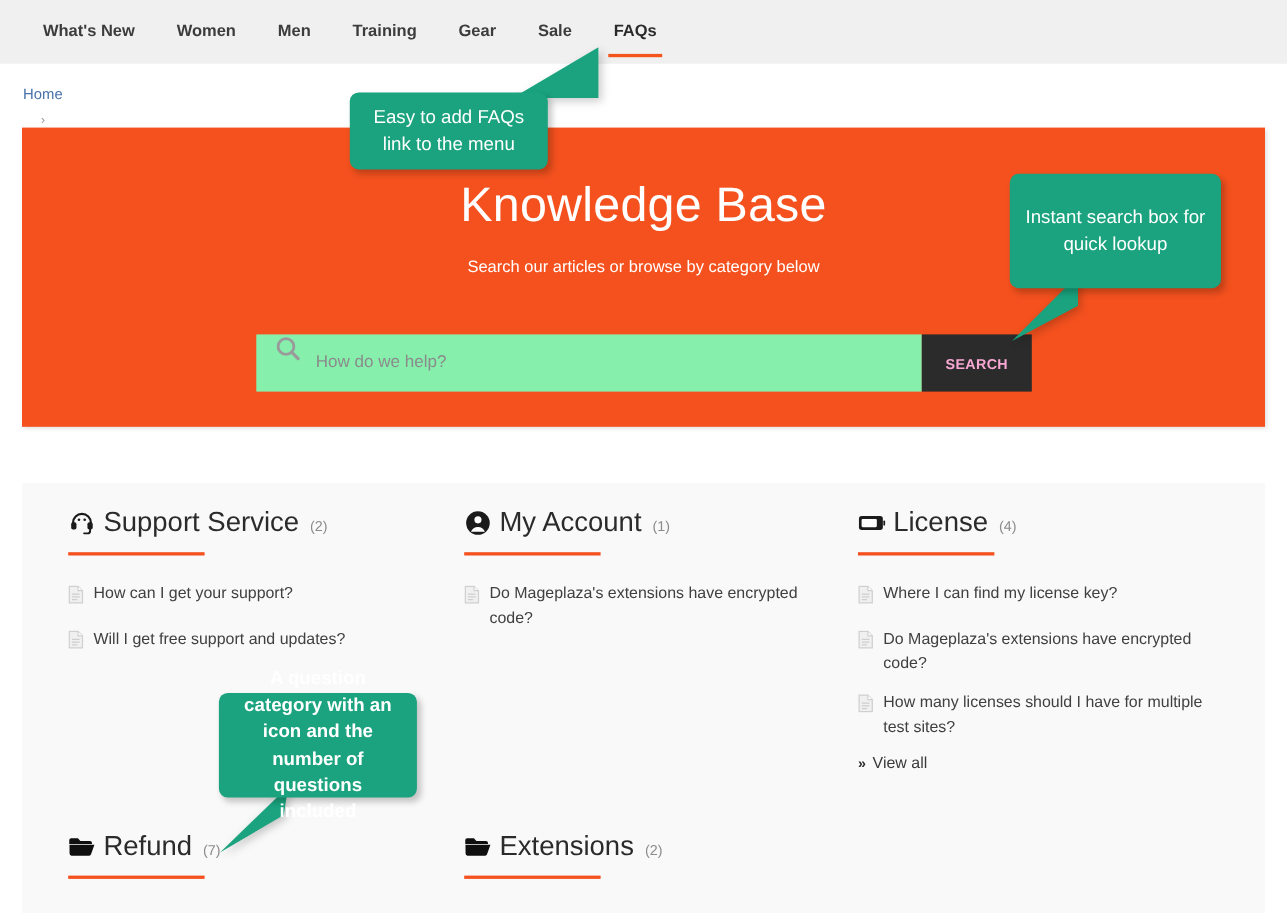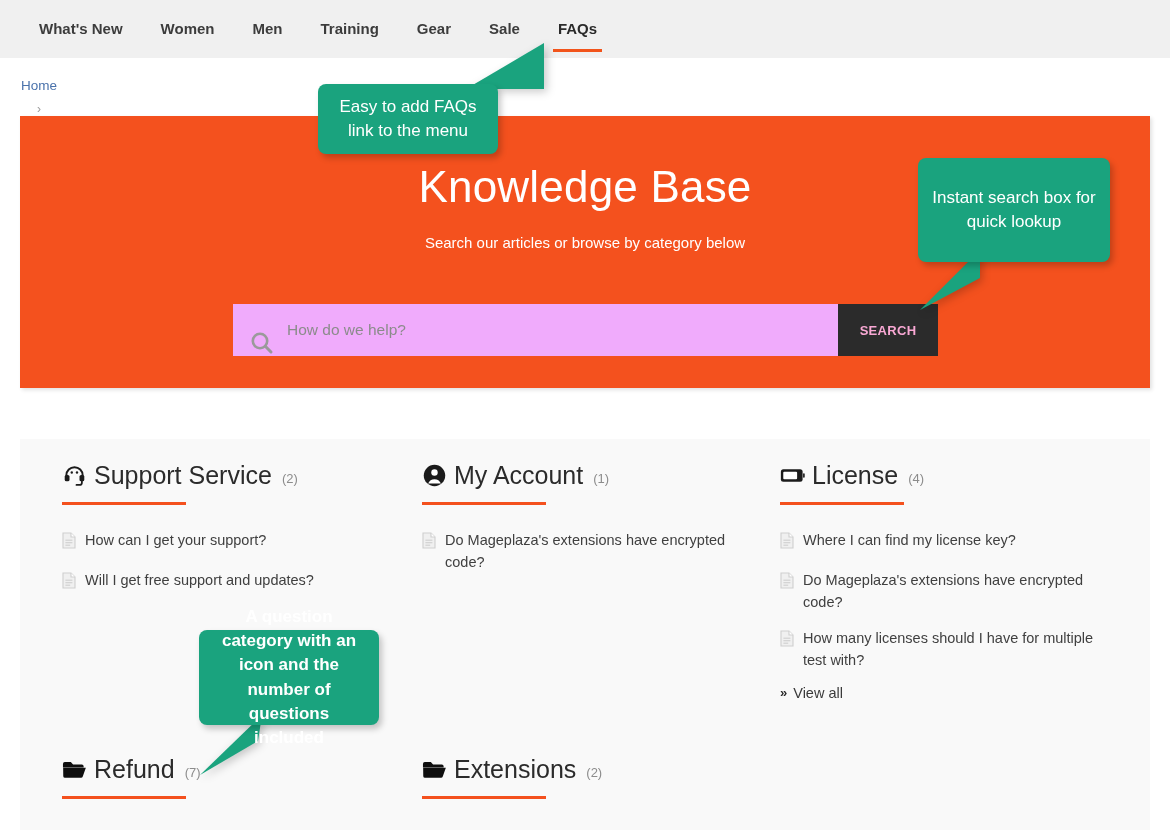--- a/index.html
+++ b/index.html
@@ -53,21 +53,21 @@
   }
   .hero-sub {
     position: absolute; top: 118px; left: 0; width: 100%;
     text-align: center; color: #ffffff; font-size: 15px;
   }
   .searchbar {
     position: absolute; top: 188px; left: 213px; width: 705px; height: 52px;
     display: flex;
   }
   .search-field {
-    flex: 1; background: #f0abfc; display: flex; align-items: flex-end; padding-left: 16px;
+    flex: 1; background: #86efac; display: flex; align-items: flex-start; padding-left: 16px;
   }
   .search-icon { width: 26px; height: 26px; flex: 0 0 26px; margin-right: 12px; }
   .search-input {
     border: none; outline: none; flex: 1; height: 100%;
     font-family: "Liberation Sans", sans-serif; font-size: 15.5px; color: #555;
     background: transparent;
   }
   .search-input::placeholder { color: #8b8b8b; }
   .search-btn {
     width: 100px; background: #2b2b2b; color: #f9a8d4; border: none;
@@ -299,21 +299,21 @@
           <div class="q-item">
             <span class="doc-icon">
               <svg width="14" height="17" viewBox="0 0 14 17">
                 <path d="M1 1h8l4 4v11H1z" fill="#f0f0f0" stroke="#cfcfcf" stroke-width="1.1"></path>
                 <path d="M9 1v4h4" fill="#ffffff" stroke="#cfcfcf" stroke-width="1.1"></path>
                 <line x1="3.4" y1="8.2" x2="10.4" y2="8.2" stroke="#cfcfcf" stroke-width="1.1"></line>
                 <line x1="3.4" y1="10.7" x2="10.4" y2="10.7" stroke="#cfcfcf" stroke-width="1.1"></line>
                 <line x1="3.4" y1="13.2" x2="8.2" y2="13.2" stroke="#cfcfcf" stroke-width="1.1"></line>
               </svg>
             </span>
-            <span>How many licenses should I have for multiple test with?</span>
+            <span>How many licenses should I have for multiple test sites?</span>
           </div>
           <div class="viewall">
             <span class="chev">»</span>
             <span>View all</span>
           </div>
         </div>
       </div>
     </div>
 
     <div class="cat-row2">

